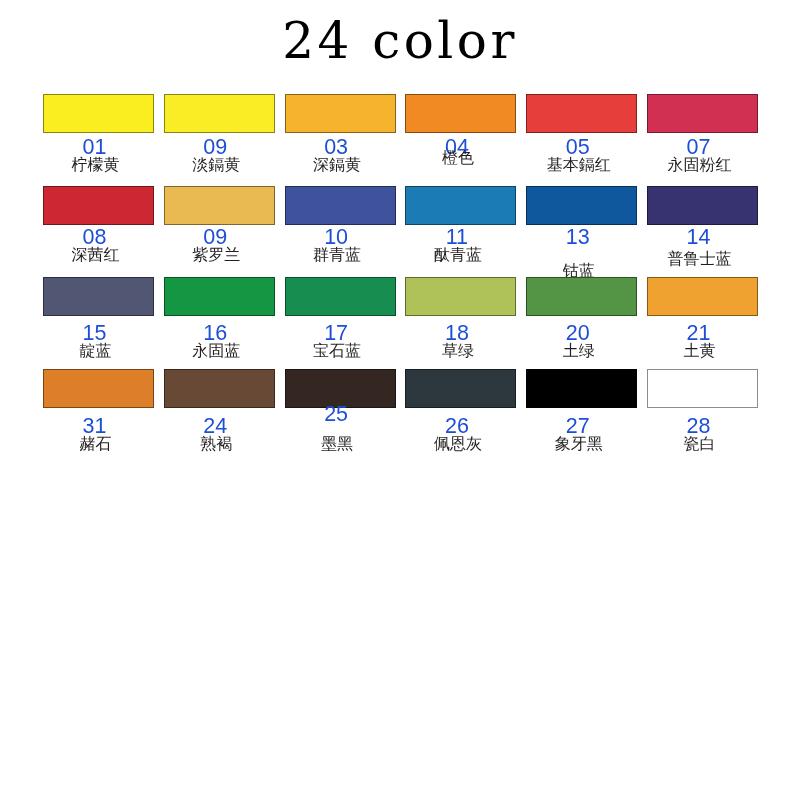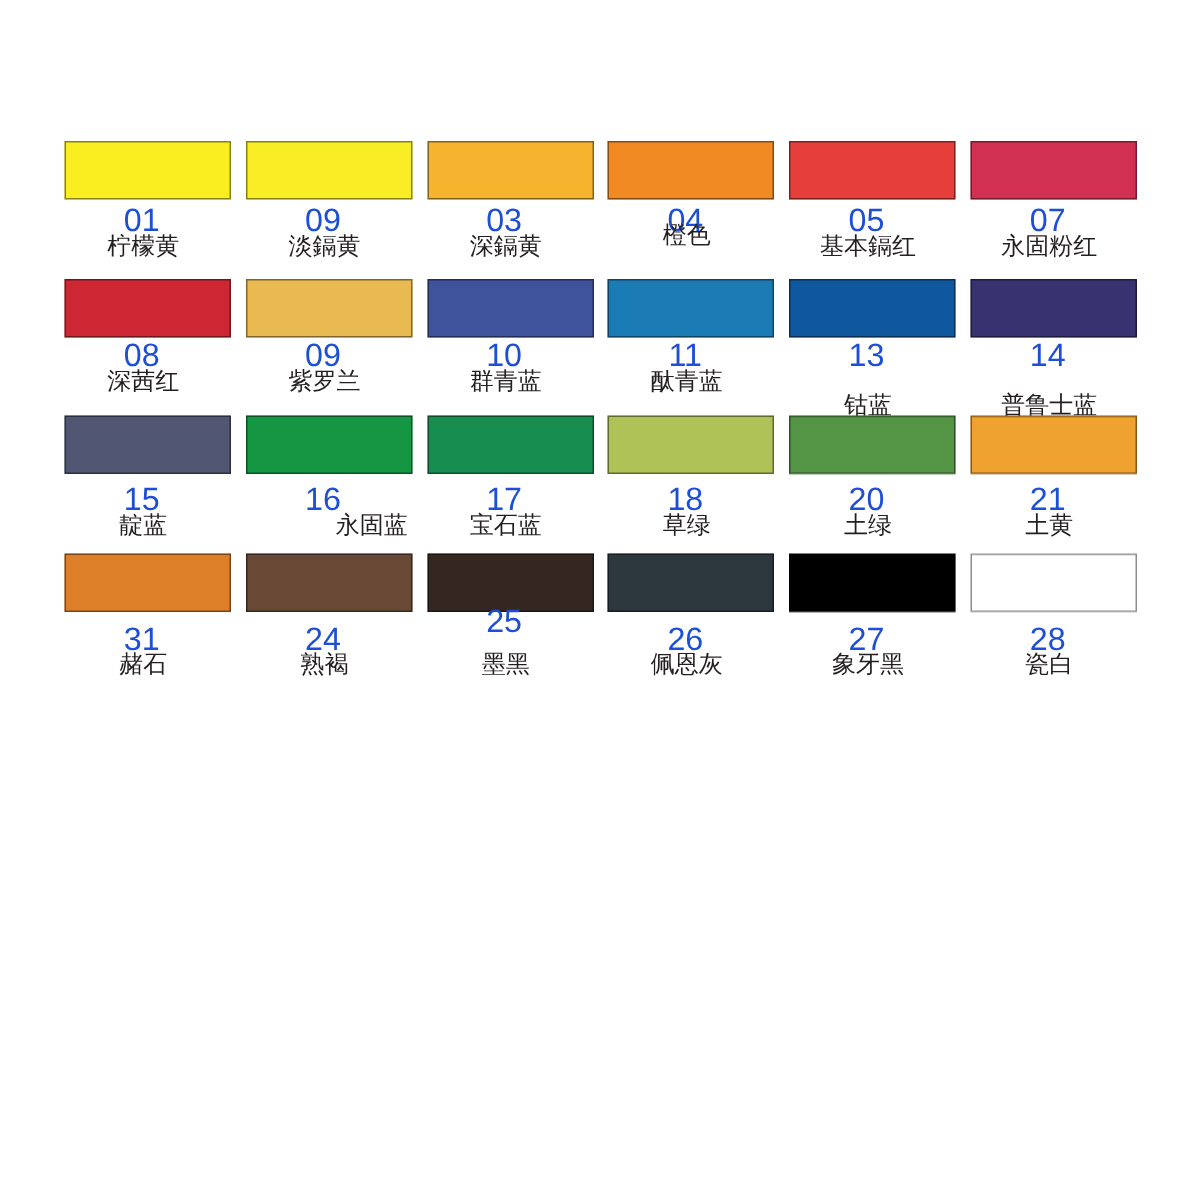--- a/index.html
+++ b/index.html
@@ -32,20 +32,21 @@
     transform:translateZ(0);
     position:absolute;left:-3px;width:111px;height:20px;
     text-align:center;font-size:16px;color:#231f20;line-height:20px;
     font-family:"Liberation Sans", sans-serif;
   }
 </style>
 </head>
 <body>
 
 <div id="page">
+  <div class="title">24 color</div>
   <div class="grid">
       <div class="row" style="top: 94px;">
         <div class="cell" style="left: 0px;">
           <div class="chip" style="background-color: rgb(250, 238, 32);"></div>
           <div class="num" style="top: 42.6px;">01</div>
           <div class="name" style="top: 61.4px;">柠檬黄</div>
         </div>
         <div class="cell" style="left: 120.8px;">
           <div class="chip" style="background-color: rgb(249, 237, 37);"></div>
           <div class="num" style="top: 42.6px;">09</div>
@@ -94,33 +95,33 @@
           <div class="name" style="top: 59.5px;">酞青蓝</div>
         </div>
         <div class="cell" style="left: 483.2px;">
           <div class="chip" style="background-color: rgb(15, 88, 158);"></div>
           <div class="num" style="top: 41.3px;">13</div>
           <div class="name" style="top: 59.5px; margin-top: 16px;">钴蓝</div>
         </div>
         <div class="cell" style="left: 604px;">
           <div class="chip" style="background-color: rgb(54, 51, 112);"></div>
           <div class="num" style="top: 41.3px;">14</div>
-          <div class="name" style="top: 75px;">普鲁士蓝</div>
+          <div class="name" style="top: 63px;">普鲁士蓝</div>
         </div>
       </div>
       <div class="row" style="top: 277px;">
         <div class="cell" style="left: 0px;">
           <div class="chip" style="background-color: rgb(81, 86, 115);"></div>
           <div class="num" style="top: 45.5px;">15</div>
           <div class="name" style="top: 63.5px;">靛蓝</div>
         </div>
         <div class="cell" style="left: 120.8px;">
           <div class="chip" style="background-color: rgb(20, 150, 67);"></div>
           <div class="num" style="top: 45.5px;">16</div>
-          <div class="name" style="top: 63.5px; text-align: right;">永固蓝</div>
+          <div class="name" style="top: 63.5px;">永固蓝</div>
         </div>
         <div class="cell" style="left: 241.6px;">
           <div class="chip" style="background-color: rgb(23, 141, 79);"></div>
           <div class="num" style="top: 45.5px;">17</div>
           <div class="name" style="top: 63.5px;">宝石蓝</div>
         </div>
         <div class="cell" style="left: 362.4px;">
           <div class="chip" style="background-color: rgb(174, 194, 87);"></div>
           <div class="num" style="top: 45.5px;">18</div>
           <div class="name" style="top: 63.5px;">草绿</div>

